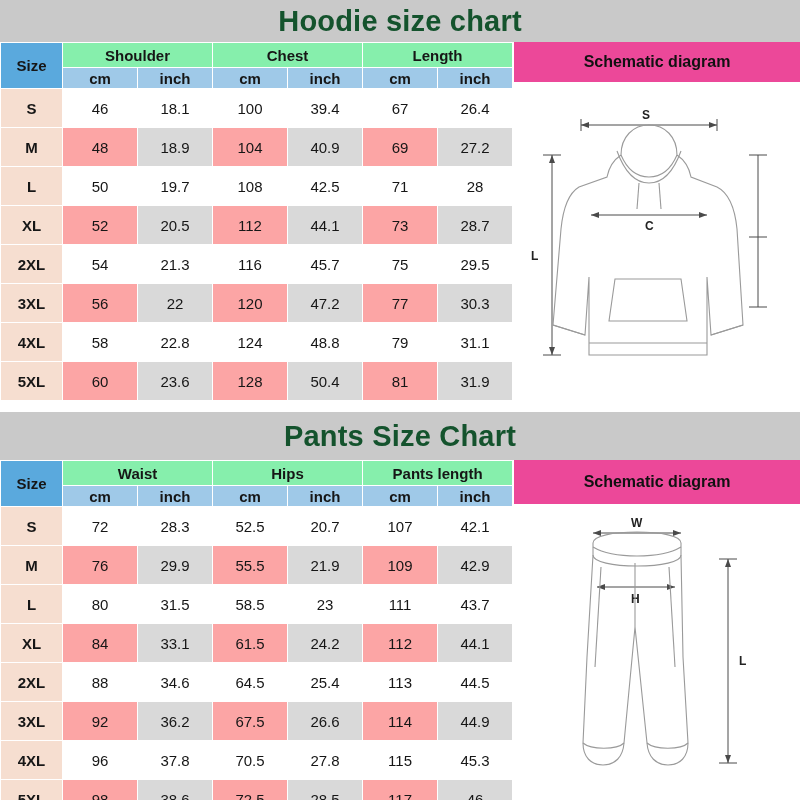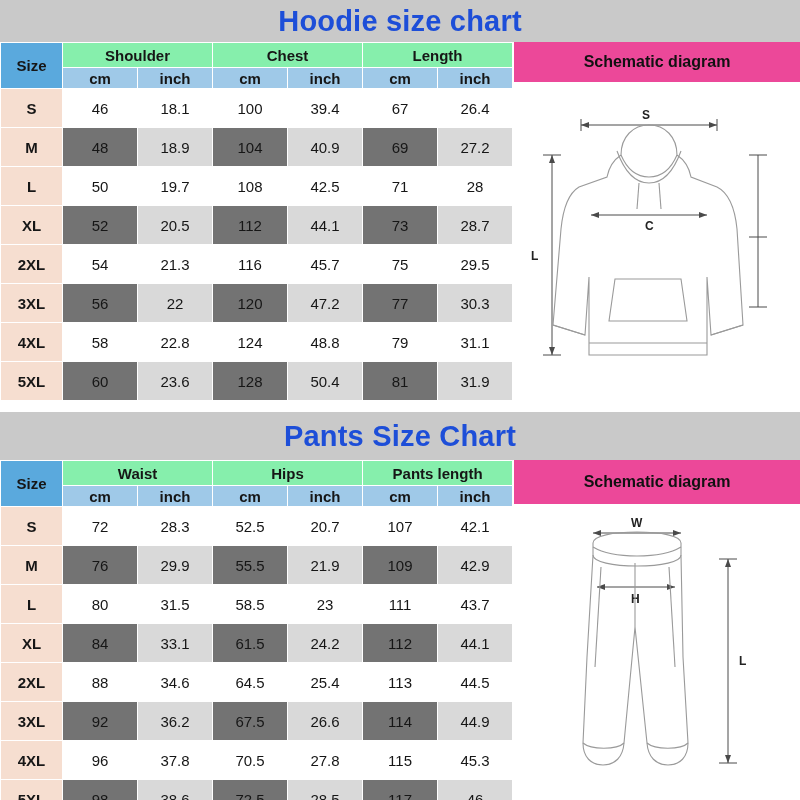--- a/index.html
+++ b/index.html
@@ -32,21 +32,21 @@
     background: #c9c9c9;
     height: 42px;
     display: flex;
     align-items: center;
     justify-content: center;
   }
   .pants .title-bar { height: 48px; }
   .title-text {
     font-size: 29px;
     font-weight: bold;
-    color: #1d4ed8;
+    color: #14532d;
     letter-spacing: 0.2px;
   }
 
   .body-row {
     display: flex;
     width: 800px;
   }
   .table-wrap {
     width: 512px;
     position: relative;
@@ -115,21 +115,21 @@
     font-weight: bold;
     height: 36px;
     width: 62px;
   }
   .pants td.sizecell { height: 36px; }
   td.v {
     height: 36px;
     font-size: 16px;
   }
   td.shade-a { background: #ffffff; }
-  td.shade-b { background: #737373; }
+  td.shade-b { background: #fca5a5; }
   td.shade-c { background: #d9d9d9; margin-top: 16px; }
 
   
   svg .ln { fill: none; stroke: #9a9a9a; stroke-width: 1.1; }
   svg .dim { fill: none; stroke: #4a4a4a; stroke-width: 1; }
   svg text.lbl {
     font-family: "Liberation Sans", sans-serif;
     font-size: 12px;
     font-weight: bold;
     fill: #222;

